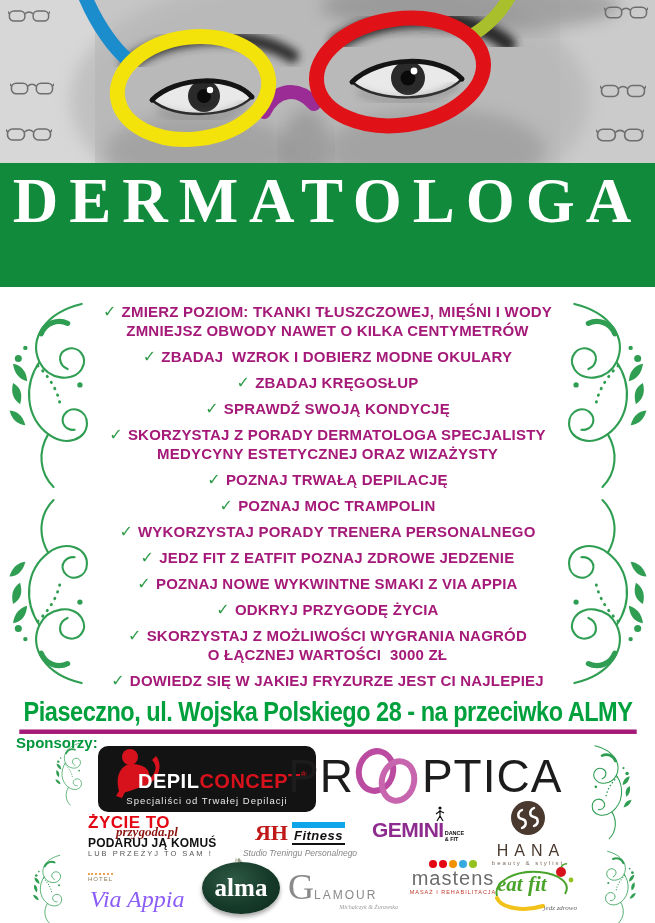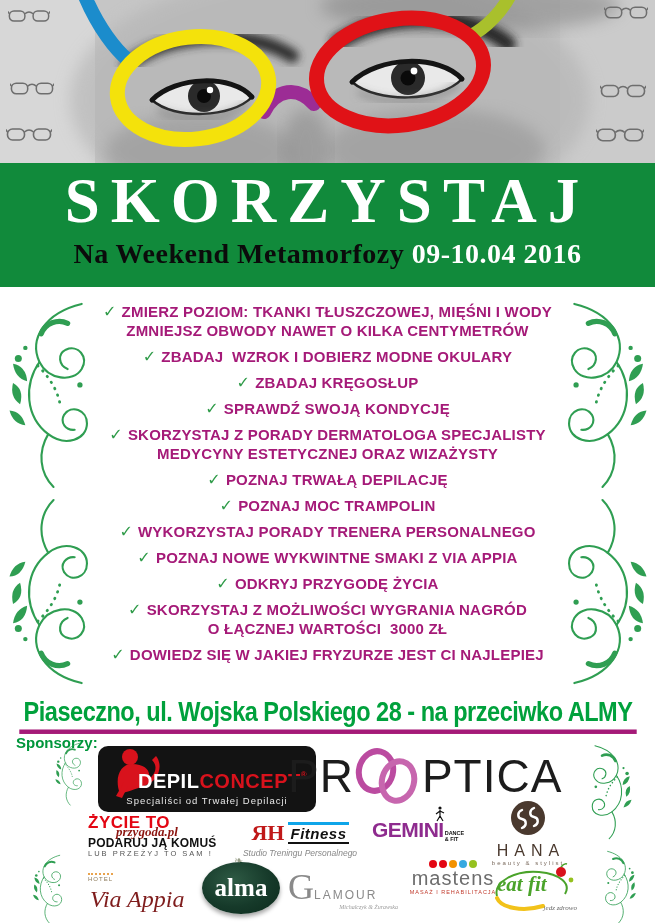--- a/index.html
+++ b/index.html
@@ -66,39 +66,39 @@
   .zycie-s{display:block;margin-top:-4px;margin-left:28px;color:#8c1510;font-size:13px;
          font-family:"Liberation Serif",serif;font-style:italic;font-weight:bold;}
   .zycie-2{color:#111;font-weight:bold;font-size:12px;letter-spacing:0.2px;line-height:12px;}
   .zycie-3{color:#555;font-size:7.5px;letter-spacing:2px;line-height:9px;}
 
   .rh{position:absolute;left:235px;top:92px;width:130px;text-align:center;}
   .rh-top{font-size:0;}
   .rh-r{color:#c01818;font-family:"Liberation Serif",serif;font-weight:bold;font-size:22px;
          vertical-align:middle;}
   .rh-f{display:inline-block;vertical-align:middle;margin-left:4px;color:#111;font-weight:bold;
-         font-style:italic;font-size:15px;letter-spacing:0.5px;border-top:3px solid #0ea5e9;
+         font-style:italic;font-size:13px;letter-spacing:0.5px;border-top:6px solid #0ea5e9;
          border-bottom:2px solid #111;padding:0 2px;}
   .rh-tag{color:#888;font-style:italic;font-size:8.5px;margin-top:2px;}
 
   .gemini{position:absolute;left:372px;top:90px;width:110px;}
   .gemini-name{color:#8e2b8e;font-weight:bold;font-size:21px;letter-spacing:-0.5px;}
   .gemini-sub{display:inline-block;vertical-align:bottom;color:#111;font-weight:bold;
          font-size:5.5px;line-height:6px;margin-left:1px;}
   .gemini-dancer{position:absolute;left:62px;top:-12px;}
 
   .hana{position:absolute;left:478px;top:72px;width:100px;text-align:center;}
   .hana-name{color:#4a392e;font-size:16px;letter-spacing:6px;margin-top:2px;margin-left:6px;}
   .hana-tag{color:#7a6a5d;font-size:6px;letter-spacing:2px;}
 
   
   .viaappia{position:absolute;left:88px;top:140px;width:120px;}
   .via-hotel{display:inline-block;vertical-align:middle;color:#8c7a5a;font-size:6px;
          letter-spacing:1px;border-top:2px dotted #e9a34d;padding-top:1px;}
-  .via-name{display:inline-block;vertical-align:middle;color:#7f1d1d;font-size:24px;
+  .via-name{display:inline-block;vertical-align:middle;color:#8b5cf6;font-size:24px;
          font-family:"Liberation Serif",serif;font-style:italic;margin-left:2px;text-align:center;}
 
   .alma{position:absolute;left:202px;top:134px;width:78px;height:52px;border-radius:50%;
          background:radial-gradient(ellipse at 40% 35%, #2e5a44 0%, #163a2a 55%, #0c2a1c 100%);
          text-align:center;box-shadow:0 3px 4px rgba(0,0,0,0.35);}
   .alma-name{color:#fff;font-family:"Liberation Serif",serif;font-weight:bold;font-size:25px;
          line-height:52px;}
   .alma-crest{position:absolute;left:32px;top:-8px;color:#9aa08a;font-size:11px;}
 
   .glamour{position:absolute;left:288px;top:138px;width:110px;color:#8a8a8a;}
@@ -205,25 +205,21 @@
         <use href="#specs" x="10" y="80" width="44" height="18"></use>
         <use href="#specs" x="6" y="126" width="46" height="18"></use>
         <use href="#specs" x="604" y="4" width="44" height="18"></use>
         <use href="#specs" x="600" y="82" width="46" height="19"></use>
         <use href="#specs" x="596" y="126" width="48" height="19"></use>
       </g>
     </svg>
   </div>
 
   <div class="banner">
-    <div class="banner-title">SKORZYSTAJ</div>
-    <div class="banner-sub">
-      <span class="sub-black">Na Weekend Metamorfozy</span>
-      <span class="sub-white">09-10.04 2016</span>
-    </div>
+    <div class="banner-title">DERMATOLOGA</div>
   </div>
 
   <div class="content">
     <svg class="flourish" style="left:6px;top:8px" width="88" height="200">
         <use href="#flourish"></use>
       </svg>
     <svg class="flourish" style="left:6px;top:205px;transform:scaleY(-1)" width="88" height="200">
         <use href="#flourish"></use>
       </svg>
     <svg class="flourish" style="left:562px;top:8px;transform:scaleX(-1)" width="88" height="200">
@@ -257,20 +253,24 @@
       <div class="check-item">
         <div class="l1"><span class="check">✓</span><span>POZNAJ TRWAŁĄ DEPILACJĘ</span></div>
 
       </div>
       <div class="check-item">
         <div class="l1"><span class="check">✓</span><span>POZNAJ MOC TRAMPOLIN</span></div>
 
       </div>
       <div class="check-item">
         <div class="l1"><span class="check">✓</span><span>WYKORZYSTAJ PORADY TRENERA PERSONALNEGO</span></div>
+
+      </div>
+      <div class="check-item">
+        <div class="l1"><span class="check">✓</span><span>JEDZ FIT Z EATFIT POZNAJ ZDROWE JEDZENIE</span></div>
 
       </div>
       <div class="check-item">
         <div class="l1"><span class="check">✓</span><span>POZNAJ NOWE WYKWINTNE SMAKI Z VIA APPIA</span></div>
 
       </div>
       <div class="check-item">
         <div class="l1"><span class="check">✓</span><span>ODKRYJ PRZYGODĘ ŻYCIA</span></div>
 
       </div>

